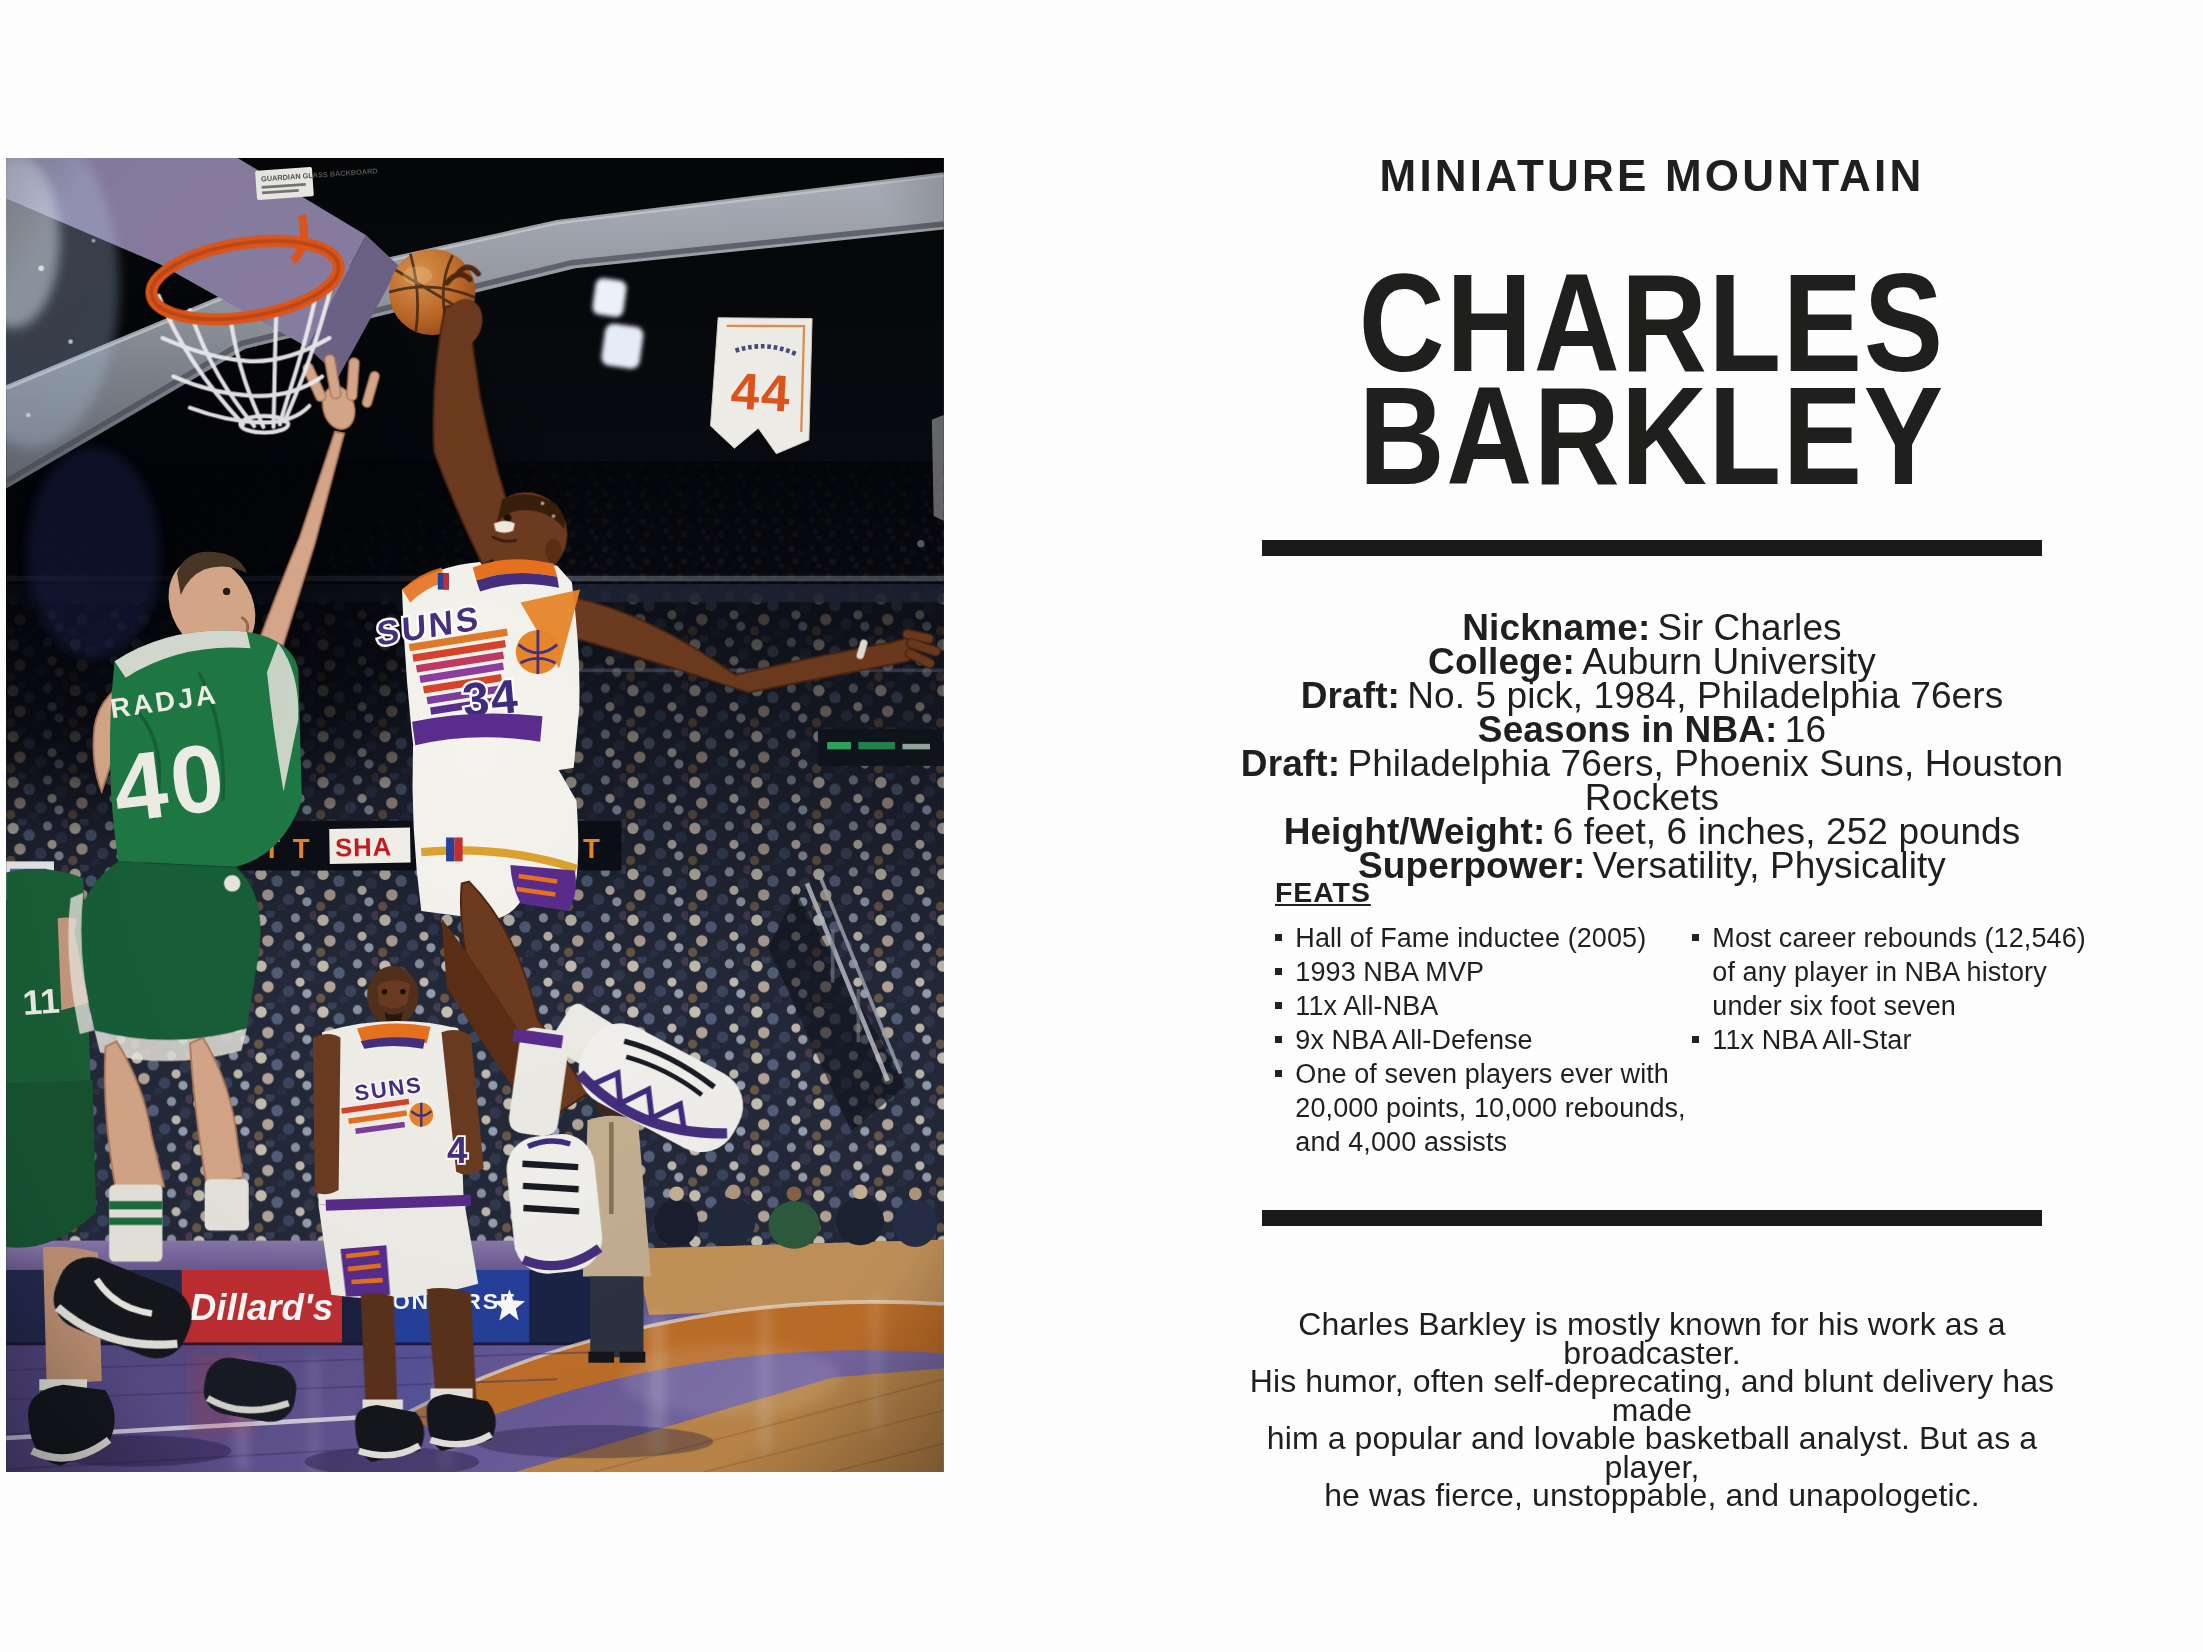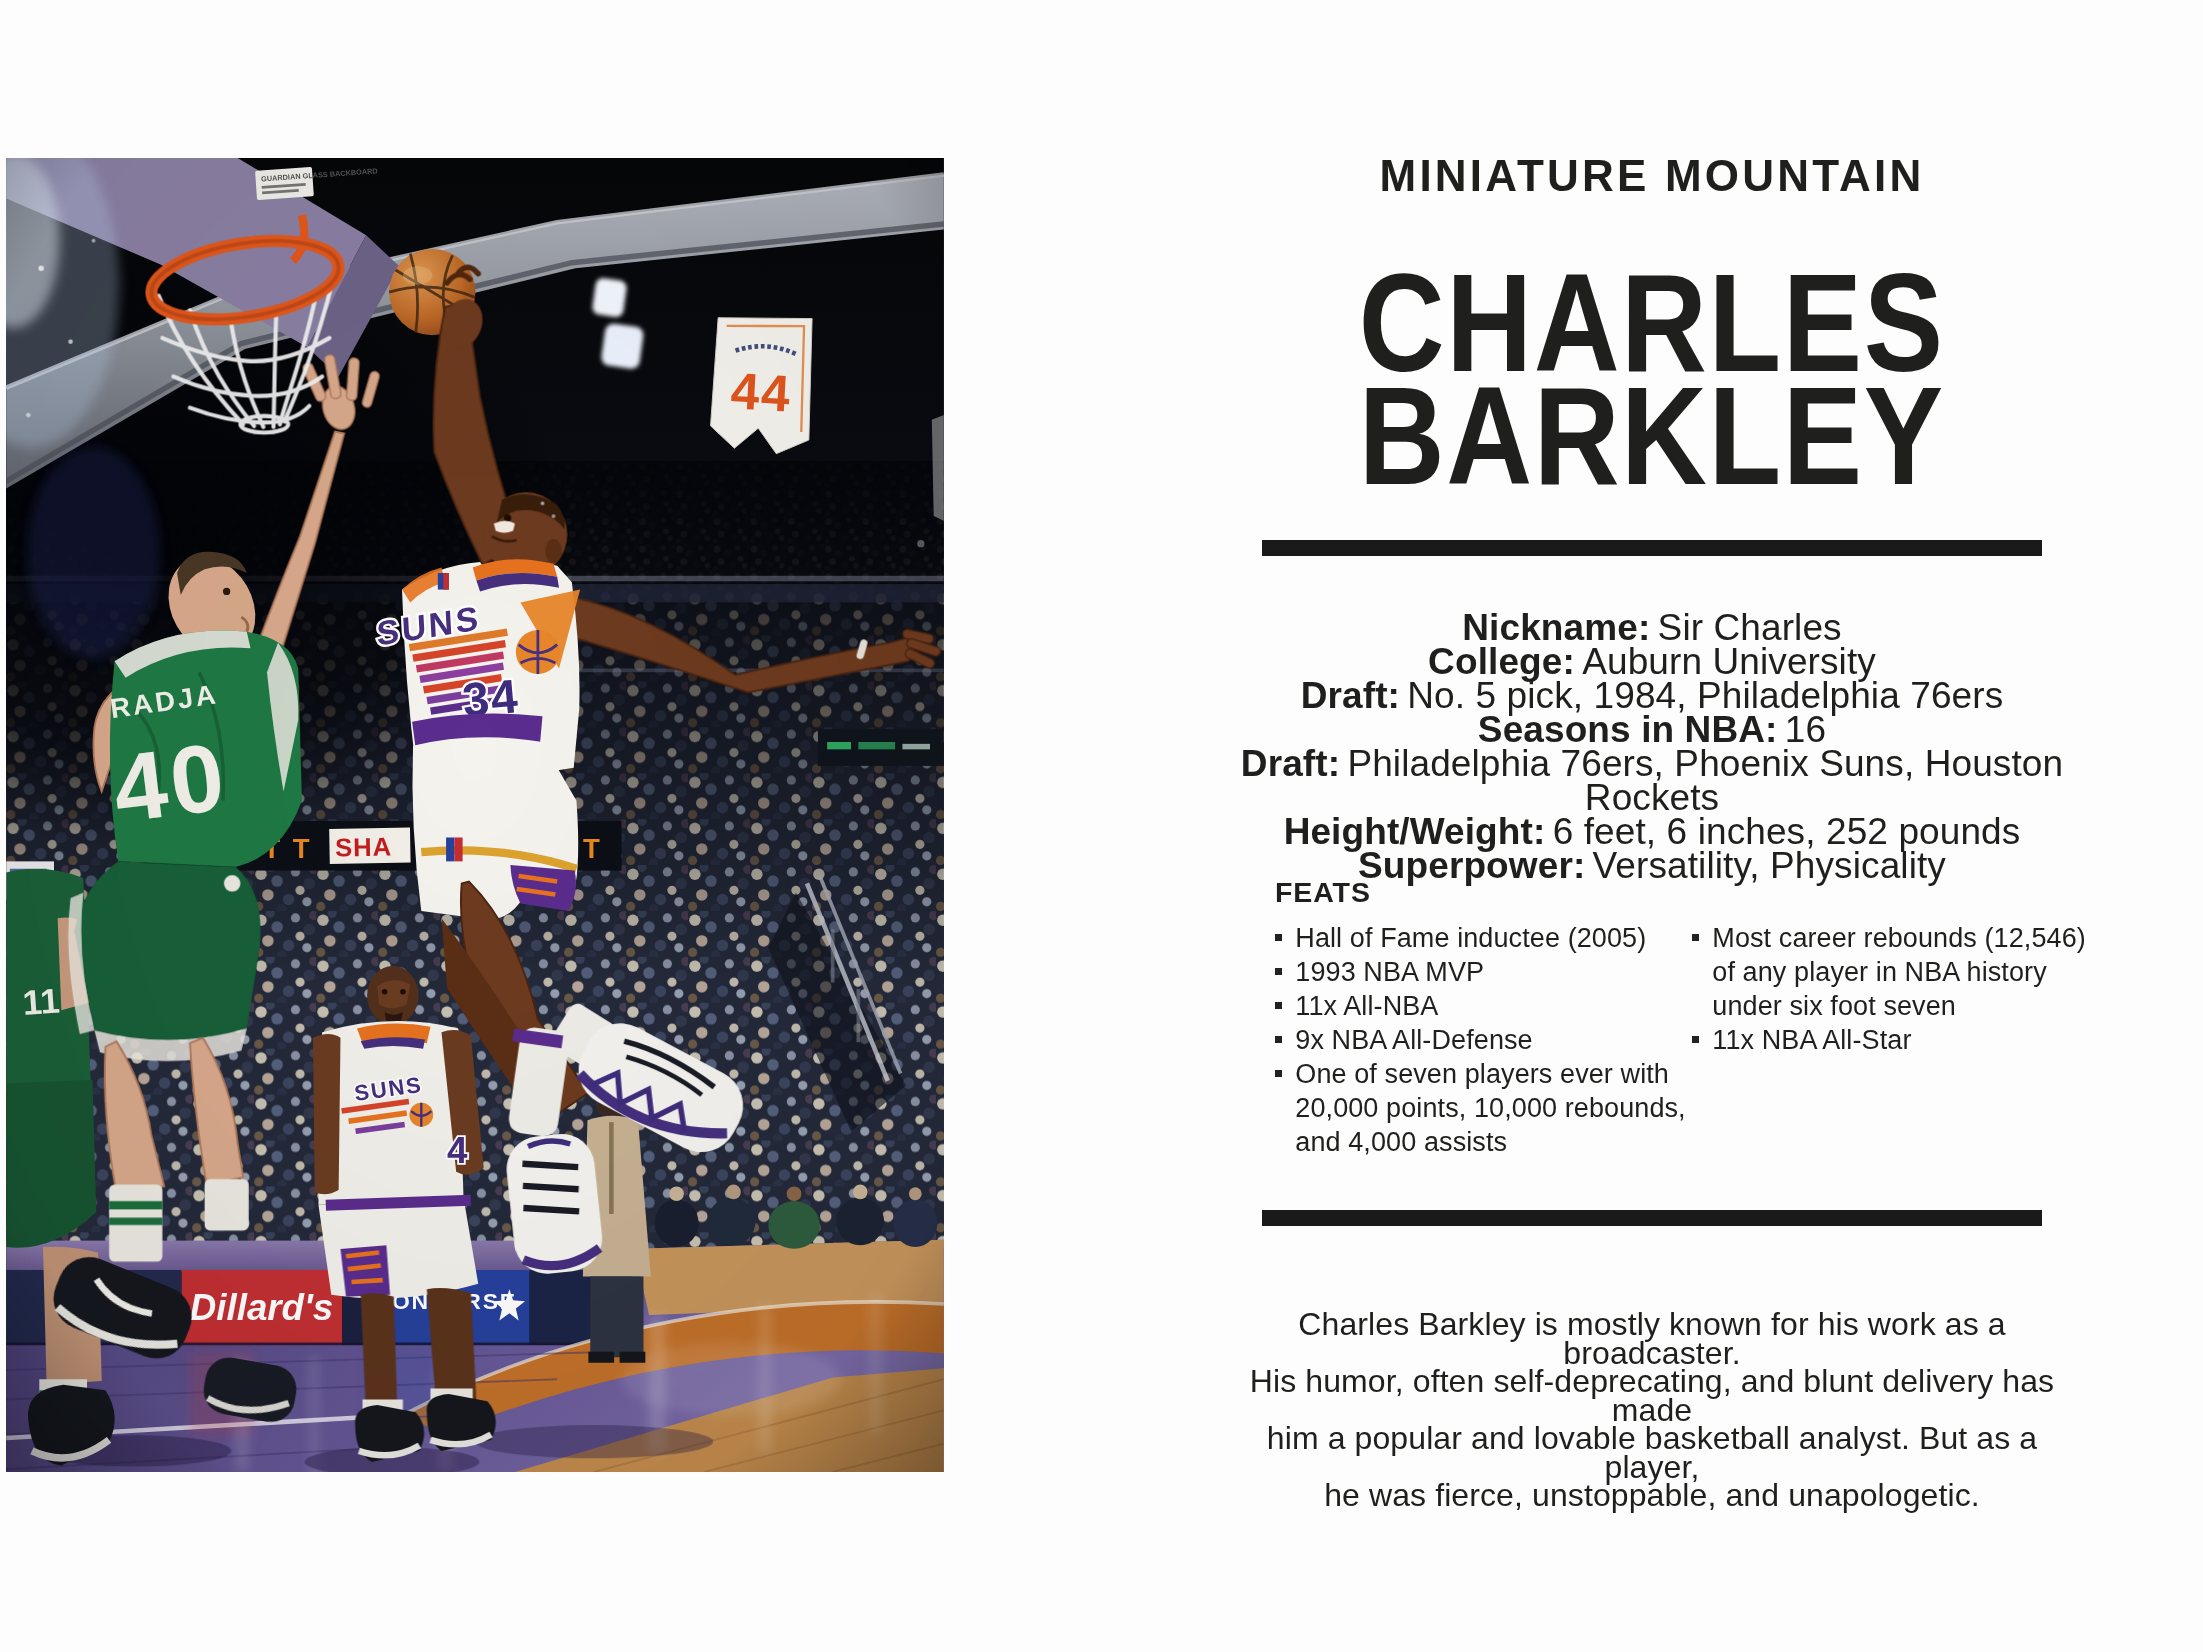--- a/index.html
+++ b/index.html
@@ -8,21 +8,21 @@
   .abs{position:absolute;}
   #photo{left:5.5px;top:158px;width:938px;height:1314px;}
   #kicker{left:1239px;top:154px;width:826px;text-align:center;font-size:44px;font-weight:bold;letter-spacing:3.2px;line-height:44px;}
   .titleline{left:1239px;width:826px;text-align:center;font-size:140px;font-weight:700;line-height:140px;letter-spacing:1.8px;white-space:nowrap;}
   .titleline>span{display:inline-block;transform:scaleX(.85);transform-origin:center;}
   #title1{top:253px;} #title2{top:366px;}
   .rule{left:1262px;width:780px;height:15.6px;background:#1a1a1a;}
   #rule1{top:540px;} #rule2{top:1210px;}
   #stats{left:1216px;top:611px;width:872px;text-align:center;font-size:37px;line-height:34px;letter-spacing:0.1px;}
   #stats b{margin-right:7.3px;}
-  #featsh{left:1275px;top:874px;font-size:28.5px;font-weight:bold;letter-spacing:0.9px;line-height:37px;}
+  #featsh{left:1275px;top:874px;font-size:28.5px;font-weight:bold;letter-spacing:0.9px;line-height:37px;text-decoration:underline;}
   .featcol{top:921px;font-size:27px;line-height:34px;letter-spacing:0.1px;}
   #featcol1{left:1275px;width:415px;} #featcol2{left:1692px;width:413px;}
   .feat{display:flex;}
   .feat .bullet{width:7.3px;height:7.3px;background:#222;margin:13px 13px 0 0;flex-shrink:0;}
   #para{left:1239px;top:1310px;width:826px;text-align:center;font-size:32px;line-height:28.5px;letter-spacing:0.1px;}
   #pagenum{left:1239px;top:1511px;width:826px;text-align:center;font-size:27px;font-weight:bold;letter-spacing:0.9px;}
   svg text{font-family:"Liberation Sans","DejaVu Sans",sans-serif;}
 </style>
 </head>
 <body>

